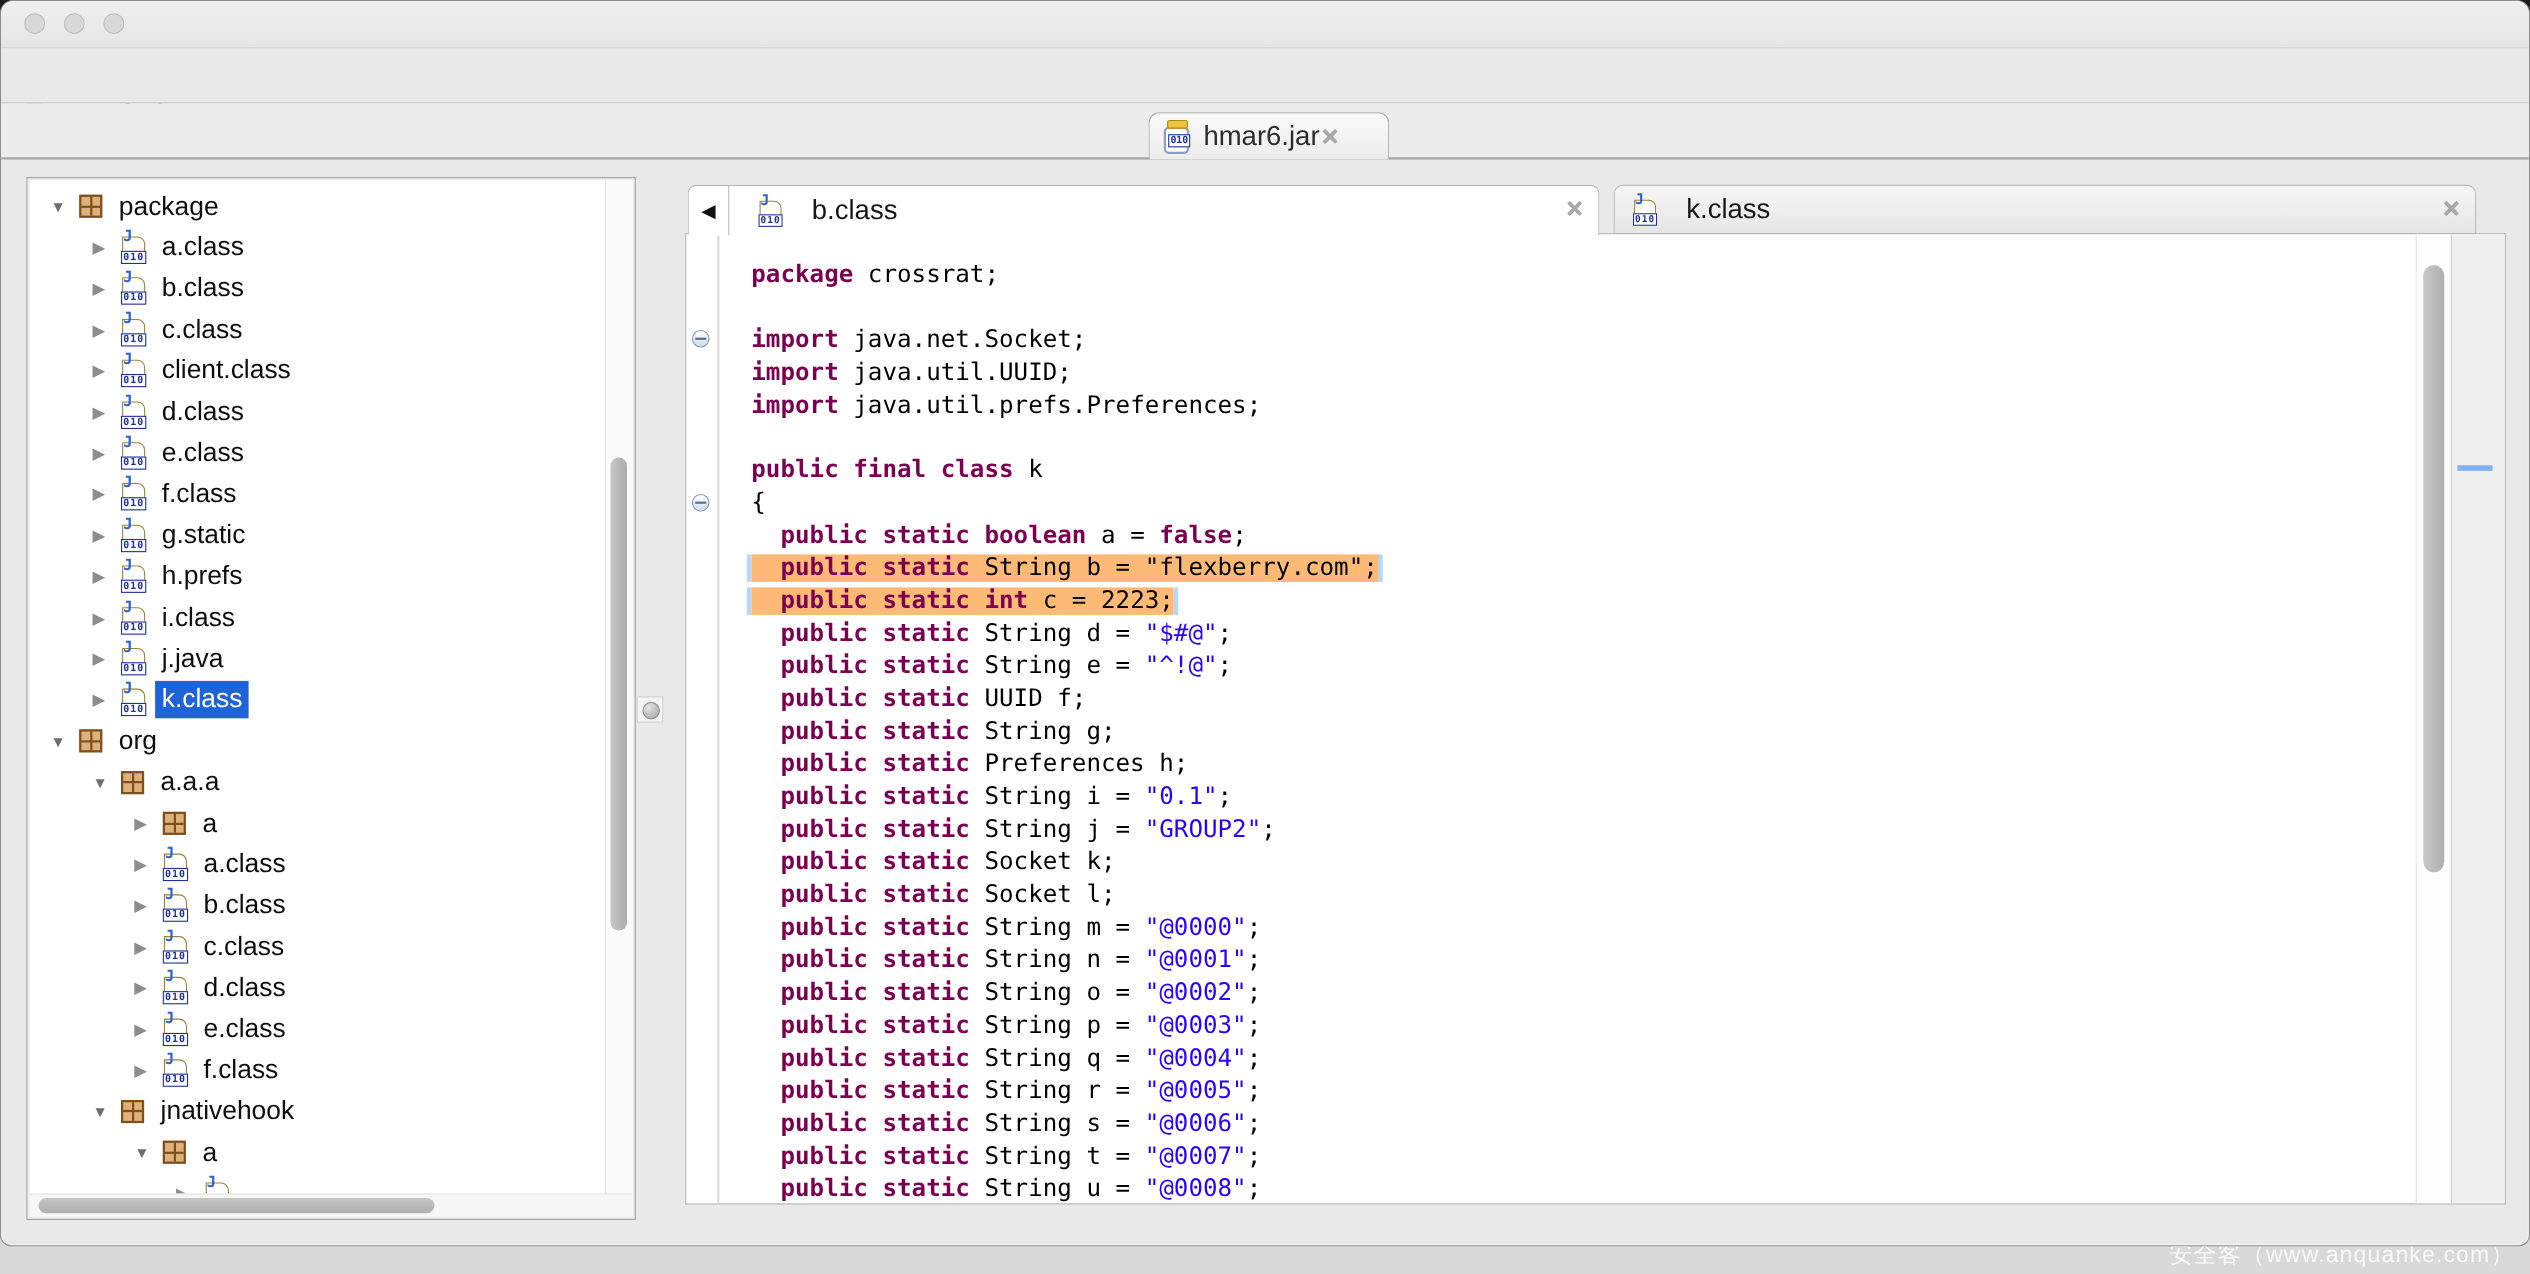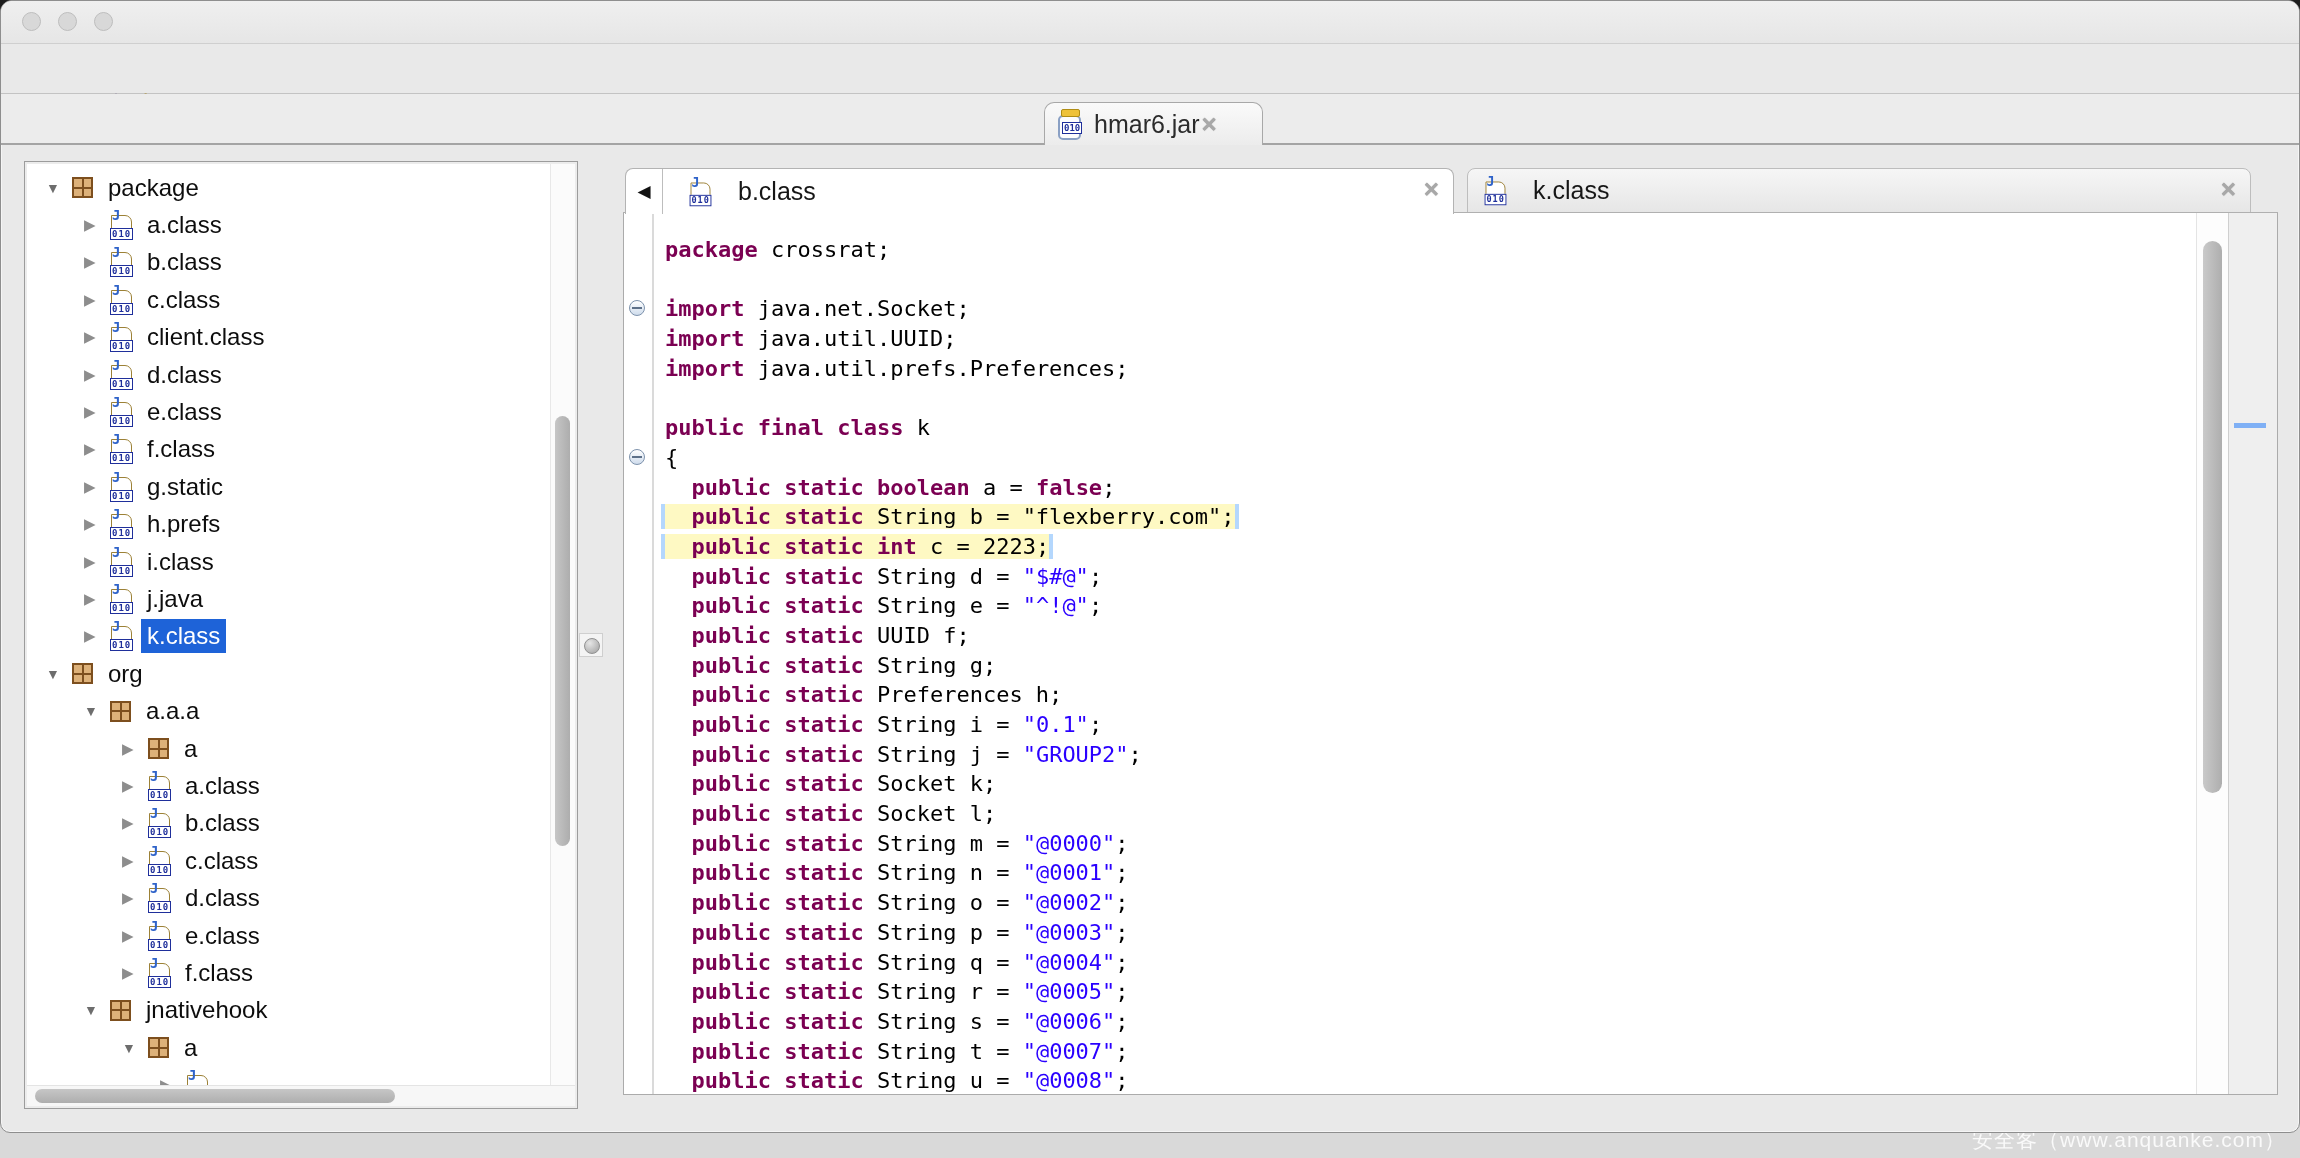--- a/index.html
+++ b/index.html
@@ -85,25 +85,25 @@
 
   
   #editor{position:absolute;left:622px;top:212px;width:1655px;height:882px;box-sizing:border-box;
           background:#ffffff;border:1px solid #ababab;border-top:none;overflow:hidden;z-index:2;}
   #fold-gutter{position:absolute;left:0;top:0;bottom:0;width:28px;background:#fff;border-right:2px solid #dadada;}
   .fold{position:absolute;left:5px;width:16px;height:16px;border-radius:50%;border:1.5px solid #7d92ac;
         background:linear-gradient(#ffffff,#cfdcec);box-sizing:border-box;z-index:4;}
   .fold::after{content:"";position:absolute;left:2px;right:2px;top:50%;height:2px;margin-top:-1px;background:#5e7189;}
   #code-lines{position:absolute;left:41px;top:22px;right:90px;white-space:pre;
               font-family:"DejaVu Sans Mono",monospace;font-size:22px;}
-  .code-line{height:29.7px;line-height:29.7px;}
+  .code-line{height:29.7px;line-height:29.7px;margin-left:18px;}
   .k{color:#7B0052;font-weight:bold;}
   .p{color:#000000;}
   .s{color:#2A00FF;}
-  .hl{background:#fef9c3;box-shadow:-4px 0 0 #b4d7fd,4px 0 0 #b4d7fd;}
+  .hl{background:#fdba74;box-shadow:-4px 0 0 #b4d7fd,4px 0 0 #b4d7fd;}
   #code-vscroll{position:absolute;top:0;bottom:0;left:1572px;width:32px;background:#fdfdfd;border-left:1px solid #e4e4e4;}
   #code-vthumb{position:absolute;left:6px;width:19px;top:28px;height:552px;border-radius:10px;
                background:linear-gradient(90deg,#c9c9c9,#aeaeae);}
   #annotation-bar{position:absolute;top:0;bottom:0;left:1604px;right:0;background:#efefef;border-left:1px solid #cfcfcf;}
   #sel-marker{position:absolute;left:5px;top:210px;width:32px;height:5px;background:#7fb0f5;}
 </style>
 </head>
 <body>
 
 <div id="stage">

